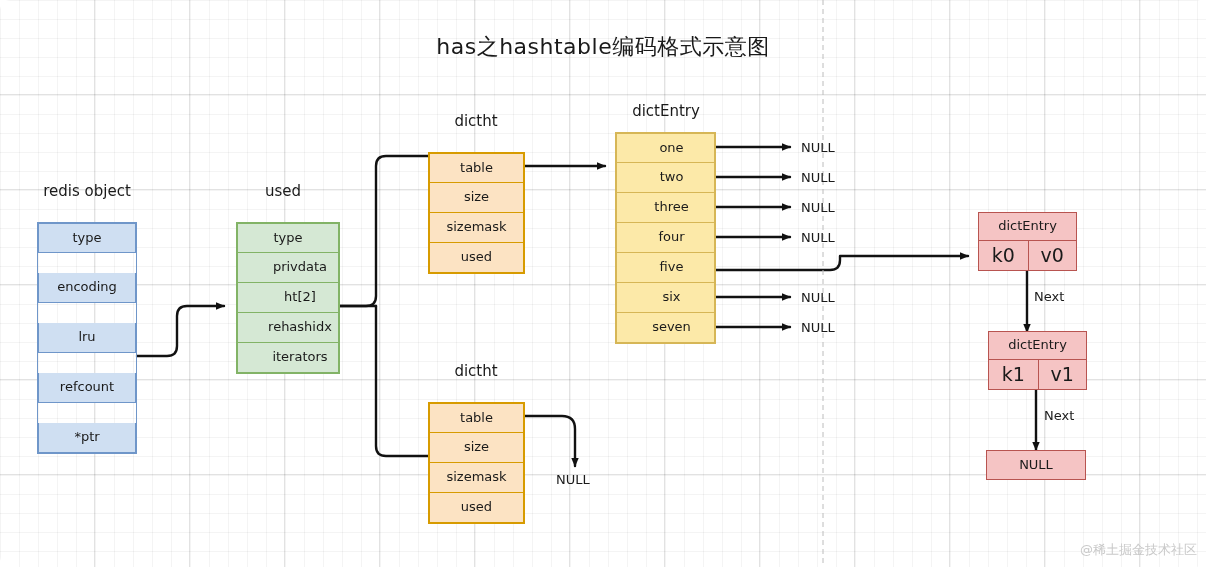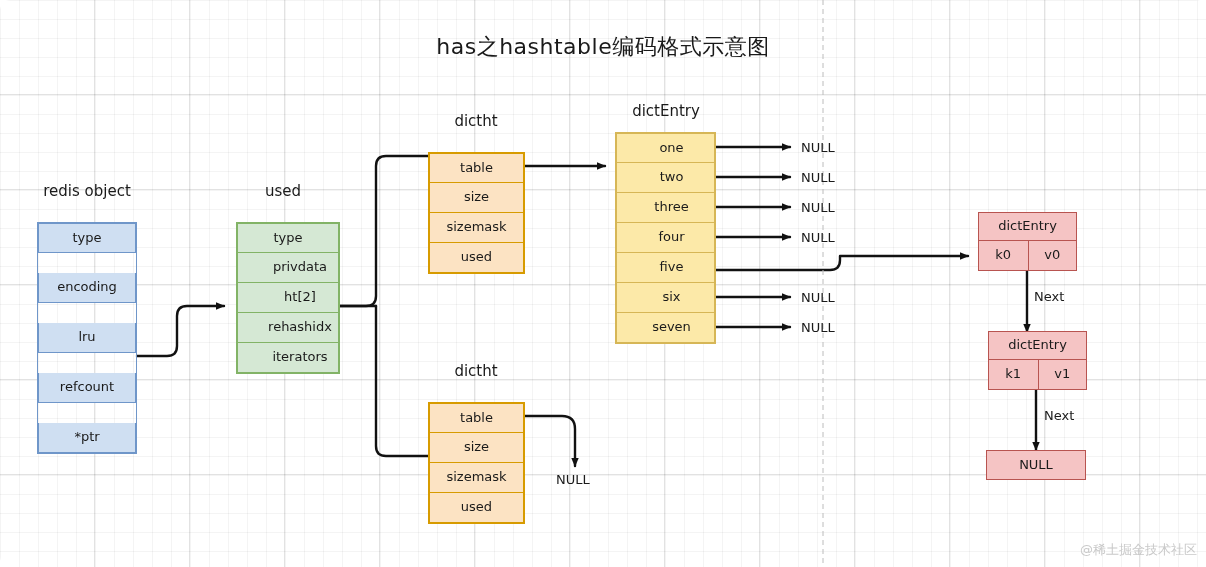--- a/index.html
+++ b/index.html
@@ -95,21 +95,21 @@
   }
   .rednode .kv {
     display: flex;
     height: 29px;
   }
   .rednode .kv > div {
     box-sizing: border-box;
     flex: 1 1 50%;
     line-height: 28px;
     text-align: center;
-    font-size: 13px;
+    font-size: 19px;
     color: #1a1a1a;
   }
   .rednode .kv > div + div { border-left: 1px solid #b85450; }
   .redbox {
     position: absolute;
     box-sizing: border-box;
     border: 1px solid #b85450;
     background: #f5c4c4;
     text-align: center;
     font-size: 13px;

